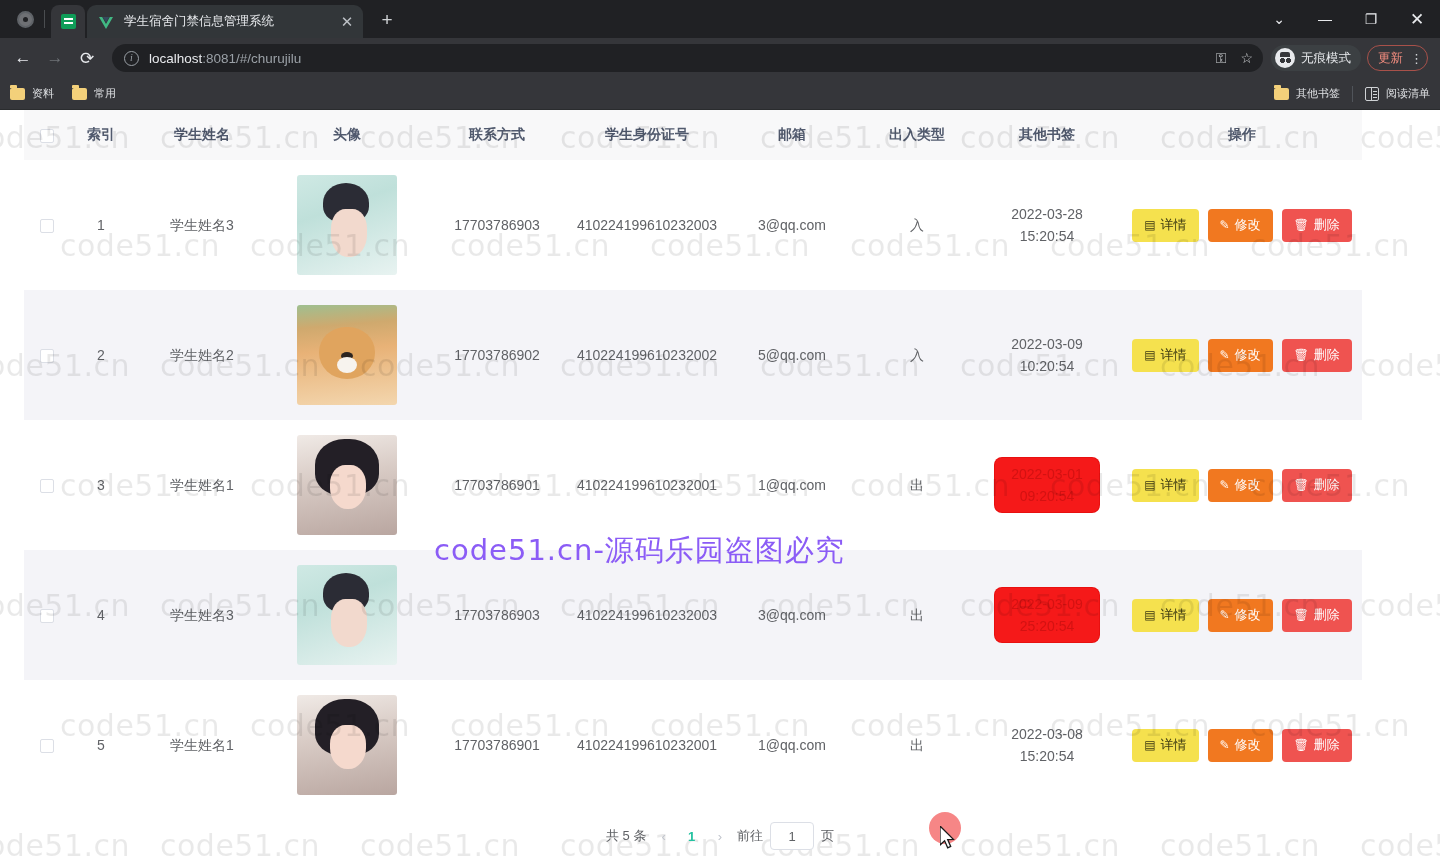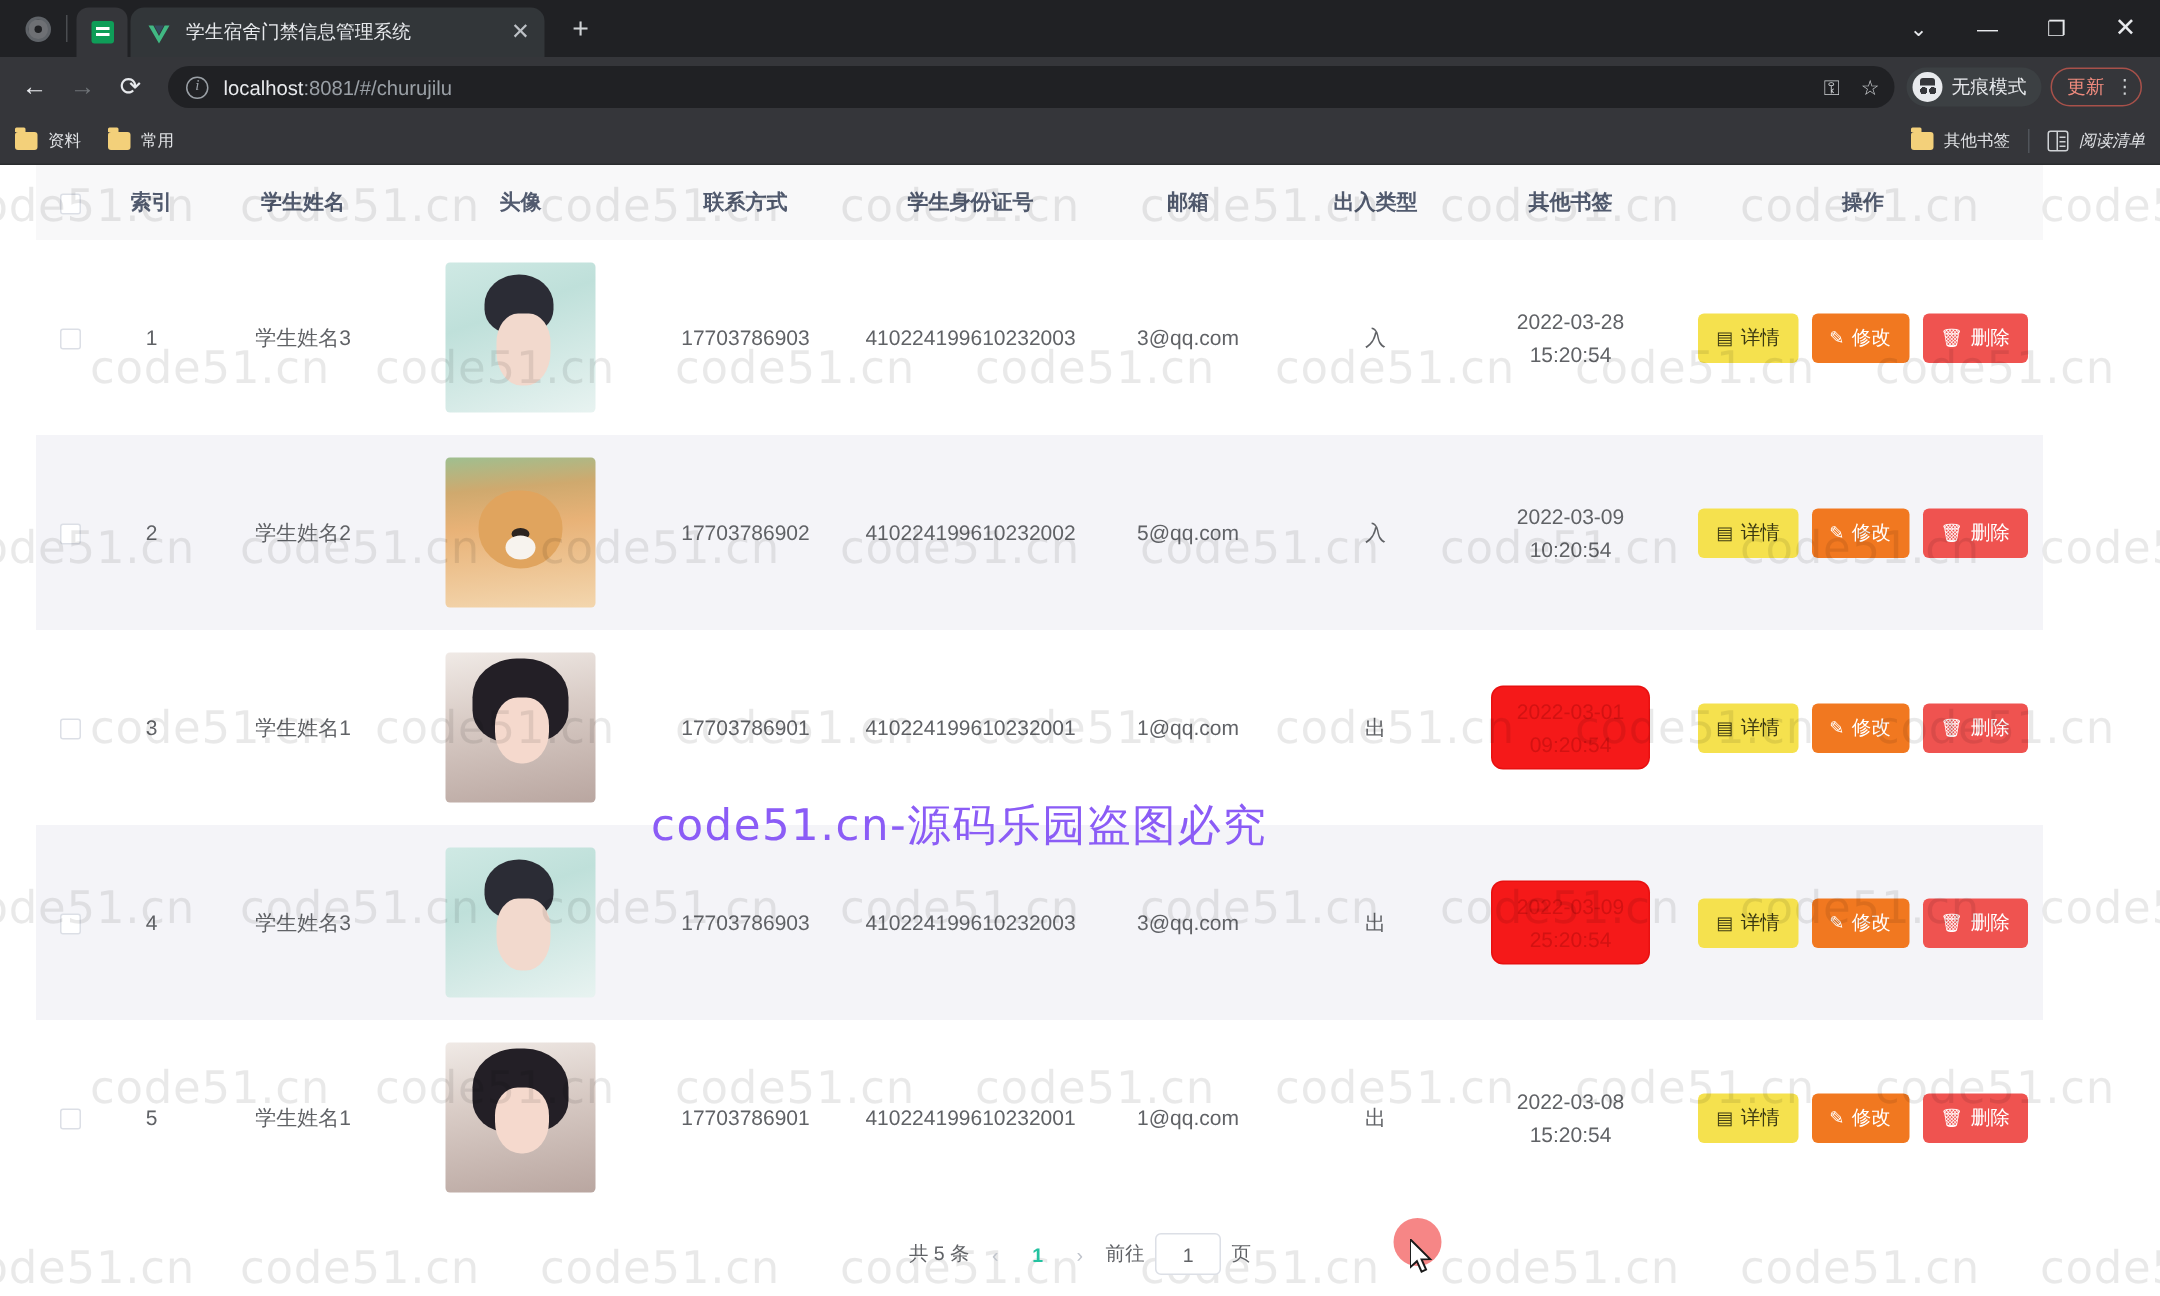--- a/index.html
+++ b/index.html
@@ -326,21 +326,21 @@
       <span class="bm-folder"></span>
       <span class="bm-label">常用</span>
     </div>
 
     <div class="bm-right">
       <div class="bm" style="margin-right:0;">
         <span class="bm-folder"></span>
         <span class="bm-label">其他书签</span>
       </div>
       <div class="bm-sep"></div>
-      <div class="bm" style="margin-right:0;font-style:italic;">
+      <div class="bm" style="margin-right:0;">
         <span class="reading-icon"></span>
         <span class="bm-label">阅读清单</span>
       </div>
     </div>
   </div>
 
   <div class="page">
 
     <div class="wm-layer" id="wm-layer">
         <div class="wm" style="left: -30px; top: 10px;">code51.cn</div>

